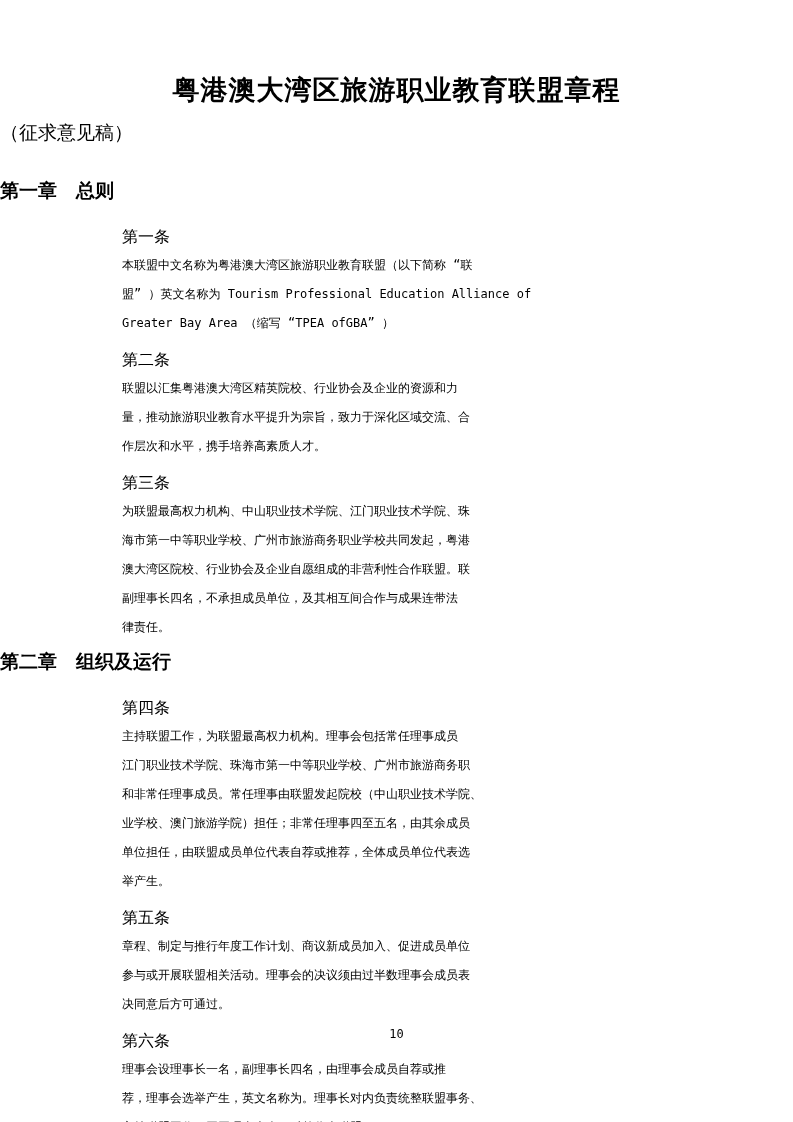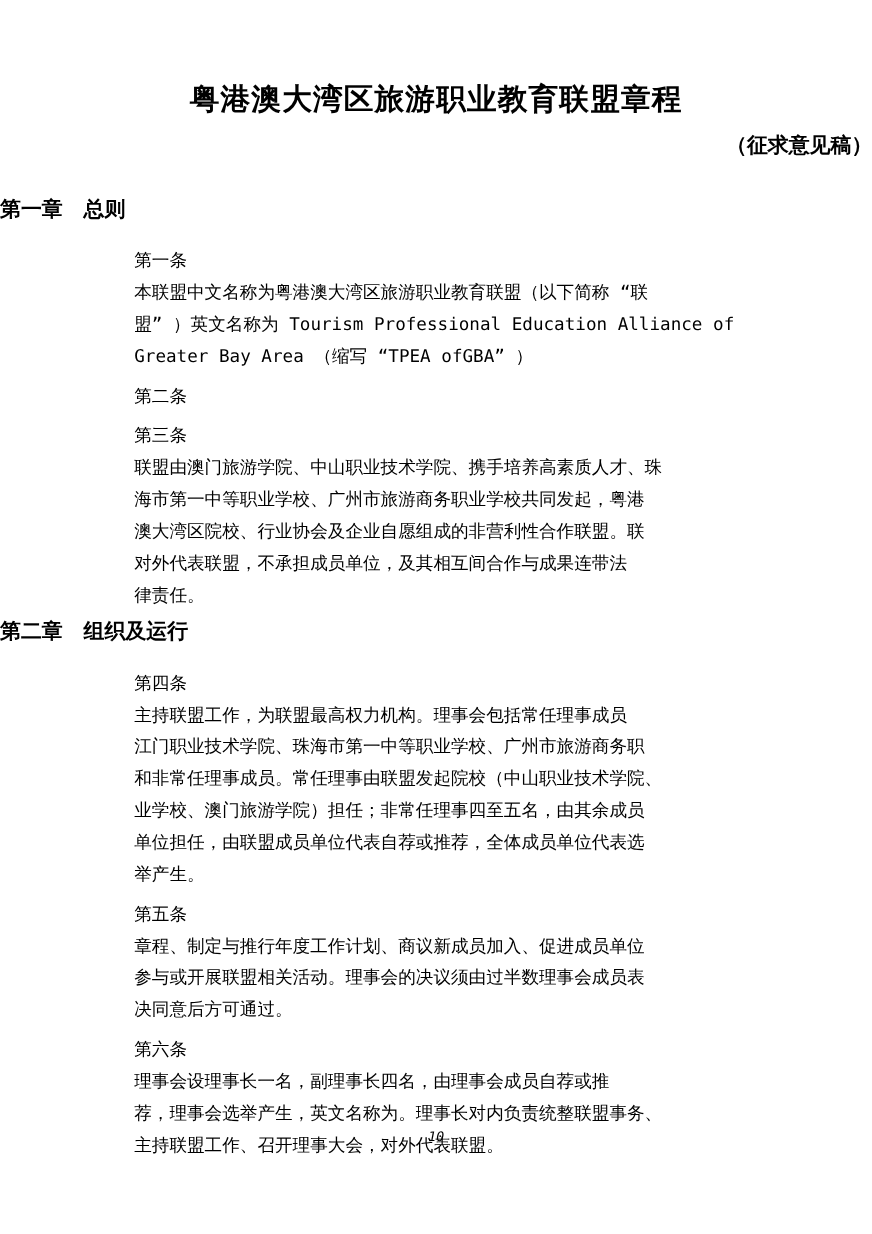--- a/index.html
+++ b/index.html
@@ -22,23 +22,23 @@
     margin: 0;
     text-align: center;
     font-size: 27px;
     font-weight: bold;
     line-height: 36px;
     letter-spacing: 1px;
     font-family: "Liberation Serif", serif;
   }
   .doc-subtitle {
     margin: 12px 0 32px 0;
-    text-align: right;
+    text-align: left;
     font-size: 19px;
-    font-weight: bold;
+    font-weight: normal;
     line-height: 26px;
     font-family: "Liberation Serif", serif;
   }
   .chapter-heading {
     margin: 0 0 18px 0;
     text-align: left;
     font-size: 19px;
     font-weight: bold;
     line-height: 26px;
     font-family: "Liberation Serif", serif;
@@ -54,65 +54,69 @@
     font-size: 16px;
     line-height: 29px;
     white-space: nowrap;
     font-family: "DejaVu Sans Mono", "Liberation Serif", serif;
   }
   .article-text {
     flex: 1;
     min-width: 0;
   }
   .article-line {
-    font-size: 16px;
+    font-size: 12px;
     line-height: 29px;
     white-space: nowrap;
     font-family: "DejaVu Sans Mono", "Liberation Serif", serif;
   }
   .page-footer {
     position: absolute;
     left: 0;
     right: 0;
     top: 1024px;
     text-align: center;
   }
   .page-number {
     font-size: 12px;
     line-height: 16px;
     font-family: "DejaVu Sans Mono", "Liberation Serif", serif;
-    font-style: italic;
   }
 </style>
 </head>
 <body>
 
 <div class="page">
   <h1 class="doc-title">粤港澳大湾区旅游职业教育联盟章程</h1>
   <div class="doc-subtitle">（征求意见稿）</div>
   <main>
       <div class="chapter-heading">第一章　总则</div>
       <div class="article">
         <div class="article-label">第一条</div>
         <div class="article-text">
           <div class="article-line">本联盟中文名称为粤港澳大湾区旅游职业教育联盟（以下简称 “联</div>
           <div class="article-line">盟” ）英文名称为 Tourism Professional Education Alliance of</div>
           <div class="article-line">Greater Bay Area （缩写 “TPEA ofGBA” ）</div>
         </div>
       </div>
       <div class="article">
         <div class="article-label">第二条</div>
+        <div class="article-text">
+          <div class="article-line">联盟以汇集粤港澳大湾区精英院校、行业协会及企业的资源和力</div>
+          <div class="article-line">量，推动旅游职业教育水平提升为宗旨，致力于深化区域交流、合</div>
+          <div class="article-line">作层次和水平，携手培养高素质人才。</div>
+        </div>
       </div>
       <div class="article">
         <div class="article-label">第三条</div>
         <div class="article-text">
-          <div class="article-line">联盟由澳门旅游学院、中山职业技术学院、携手培养高素质人才、珠</div>
+          <div class="article-line">为联盟最高权力机构、中山职业技术学院、江门职业技术学院、珠</div>
           <div class="article-line">海市第一中等职业学校、广州市旅游商务职业学校共同发起，粤港</div>
           <div class="article-line">澳大湾区院校、行业协会及企业自愿组成的非营利性合作联盟。联</div>
-          <div class="article-line">对外代表联盟，不承担成员单位，及其相互间合作与成果连带法</div>
+          <div class="article-line">副理事长四名，不承担成员单位，及其相互间合作与成果连带法</div>
           <div class="article-line">律责任。</div>
         </div>
       </div>
       <div class="chapter-heading">第二章　组织及运行</div>
       <div class="article">
         <div class="article-label">第四条</div>
         <div class="article-text">
           <div class="article-line">主持联盟工作，为联盟最高权力机构。理事会包括常任理事成员</div>
           <div class="article-line">江门职业技术学院、珠海市第一中等职业学校、广州市旅游商务职</div>
           <div class="article-line">和非常任理事成员。常任理事由联盟发起院校（中山职业技术学院、</div>

